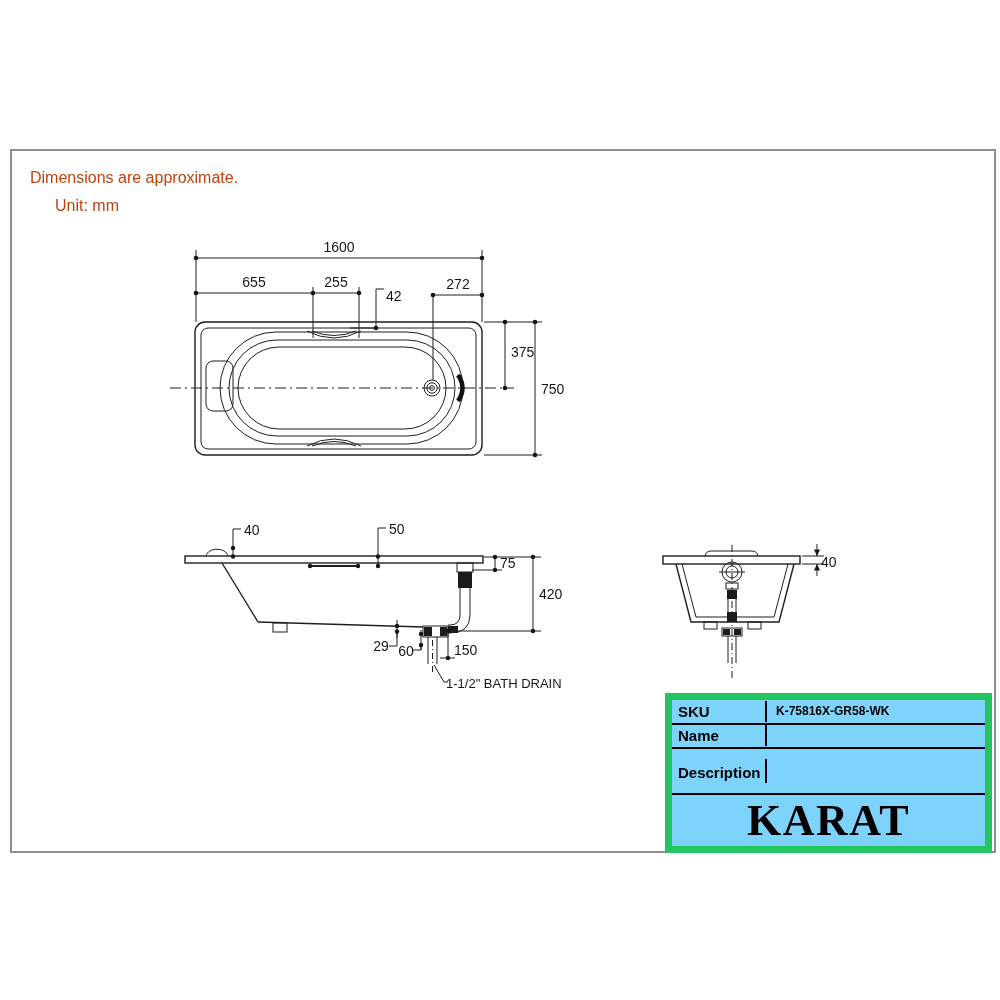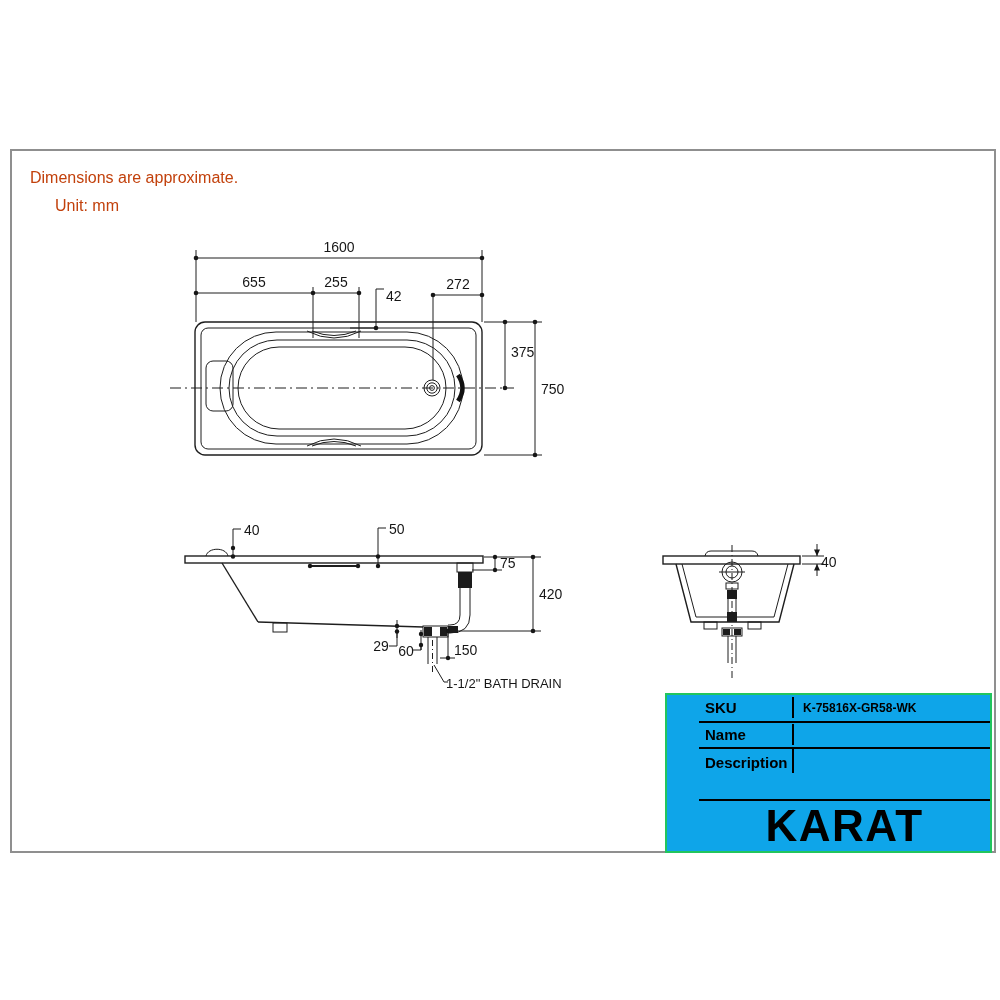--- a/index.html
+++ b/index.html
@@ -12,32 +12,32 @@
   .note-2{left:30px;top:197px;margin-left:25px;}
   svg.drawing{position:absolute;left:0;top:0;}
   svg.drawing text{font-family:"Liberation Sans",sans-serif;font-size:14px;fill:#161616;}
   svg.drawing text.small{font-size:13px;}
   .ln{stroke:#1e1e1e;stroke-width:1.4;fill:none;}
   .thin{stroke:#1e1e1e;stroke-width:1;fill:none;}
   .dim{stroke:#1e1e1e;stroke-width:1;fill:none;}
   .dk{fill:#1b1b1b;stroke:none;}
   .dot{fill:#161616;stroke:none;}
   .spec-table{position:absolute;left:665px;top:693px;width:327px;height:160px;
-      border:2px solid #22c55e;background:#0ea5e9;box-sizing:border-box;
-      display:flex;flex-direction:column;padding-left:32px;}
+      border:7px solid #22c55e;background:#7dd3fc;box-sizing:border-box;
+      display:flex;flex-direction:column;}
   .spec-row{display:flex;border-bottom:2px solid #000;box-sizing:border-box;}
   .row-sku{height:29px;align-items:center;}
   .row-name{height:27px;align-items:center;gap:20px;}
-  .row-desc{height:54px;align-items:flex-start;}
+  .row-desc{height:54px;align-items:center;}
   .spec-row .lbl{width:95px;flex:0 0 95px;border-right:2px solid #000;box-sizing:border-box;
       padding:2px 6px;font-weight:bold;font-size:15px;color:#000;}
   .spec-row .val{flex:1;padding:2px 9px;font-weight:bold;font-size:12px;color:#000;line-height:1.35;}
   .row-desc .lbl,.row-desc .val{padding-top:5px;}
   .brand{flex:1;display:flex;align-items:center;justify-content:center;
-      font-weight:bold;font-size:44px;letter-spacing:1.5px;color:#000;}
+      font-weight:bold;font-size:44px;letter-spacing:1.5px;color:#000;font-family:Liberation Serif, serif;}
 </style>
 </head>
 <body>
 
 <div class="canvas">
 
   <div class="frame"></div>
 
   <div class="note note-1">Dimensions are approximate.</div>
   <div class="note note-2">Unit: mm</div>

